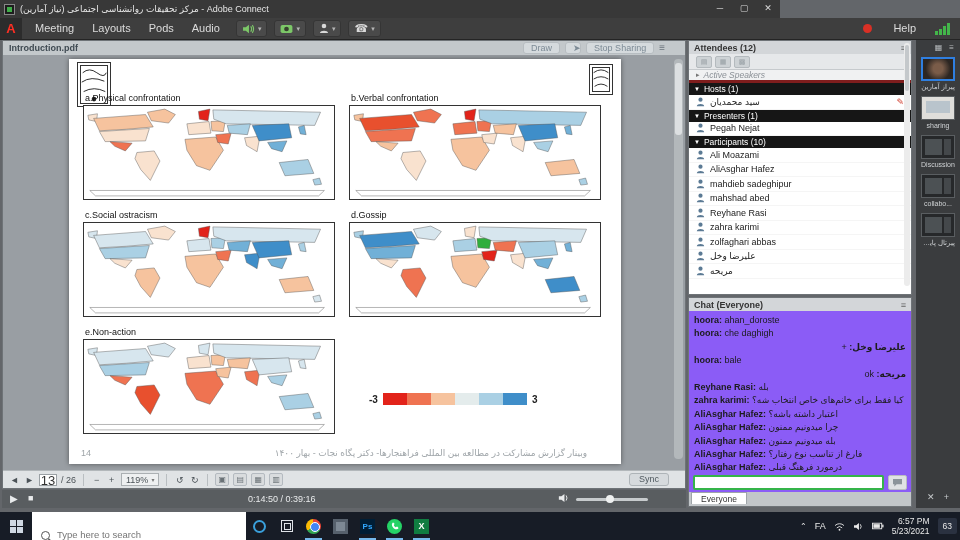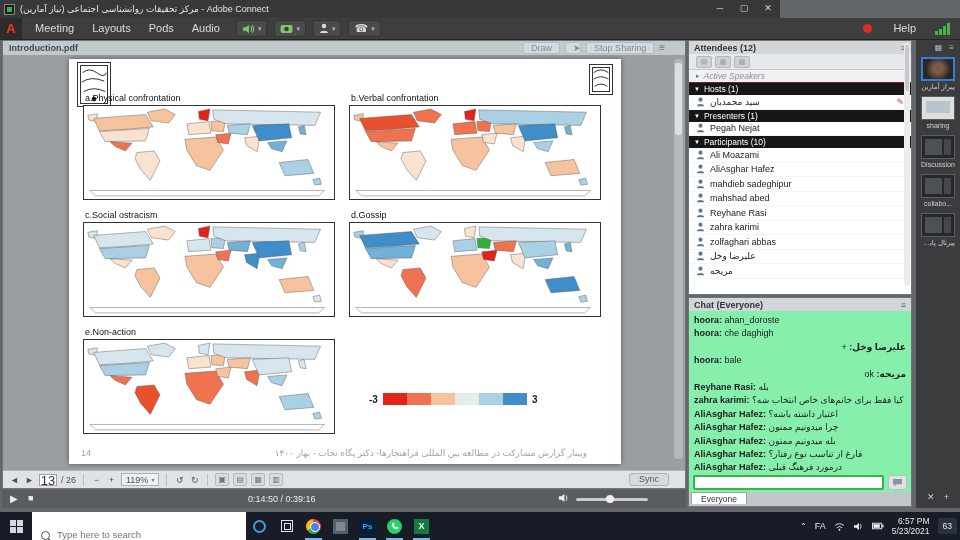--- a/index.html
+++ b/index.html
@@ -90,35 +90,35 @@
   
   .attendees-pod{position:absolute;left:688px;top:40px;width:224px;height:255px;background:#fff;
     border:1px solid #6e7377;display:flex;flex-direction:column;}
   .pod-head2{height:13px;background:#d3d6d9;display:flex;align-items:center;font-size:9px;
     font-weight:bold;color:#333;padding:0 5px;flex:0 0 auto;}
   .head-menu{margin-left:auto;color:#666;font-size:9px;font-weight:normal;}
   .att-toolbar{height:16px;background:#e6e8ea;border-bottom:1px solid #c6cacd;display:flex;
     align-items:center;gap:3px;padding:0 7px;flex:0 0 auto;}
   .att-tb-btn{width:16px;height:12px;background:#cdd2d5;border:1px solid #b4babe;color:#98a0a5;
     font-size:7px;line-height:10px;text-align:center;border-radius:2px;}
-  .active-speakers{height:13px;background:#f0f1f2;border-bottom:1px solid #7f1d1d;display:flex;
+  .active-speakers{height:13px;background:#f0f1f2;border-bottom:3px solid #7f1d1d;display:flex;
     align-items:center;font-size:8.5px;color:#8a9096;font-style:italic;gap:4px;padding:0 7px;flex:0 0 auto;}
   .as-arrow{font-style:normal;font-size:7px;color:#777;}
   .att-list{flex:1;overflow:hidden;position:relative;background:#fff;}
   .group-bar{height:12px;background:#161616;color:#fff;font-size:8.5px;display:flex;
     align-items:center;gap:4px;padding:0 5px;}
   .group-bar .tri{font-size:6px;}
   .att-row{height:14.5px;display:flex;align-items:center;gap:5px;padding:0 7px;font-size:9px;
     color:#222;border-bottom:1px solid #f5f5f5;}
   .att-name{white-space:nowrap;overflow:hidden;}
   .host-badge{margin-left:auto;color:#d03a2b;font-size:9px;}
   .att-scroll{position:absolute;right:1px;top:2px;width:6px;height:96%;background:#ececec;border-radius:3px;}
   .att-scroll i{position:absolute;left:1px;right:1px;top:2px;height:46px;background:#c4c8cb;border-radius:3px;display:block;}
   
-  .chat-pod{position:absolute;left:688px;top:297px;width:224px;height:210px;background:#86efac;
+  .chat-pod{position:absolute;left:688px;top:297px;width:224px;height:210px;background:#8b5cf6;
     border:1px solid #6e7377;display:flex;flex-direction:column;}
   .chat-msgs{flex:1;overflow:hidden;padding:3px 5px 0;font-size:9px;color:#1c1c1c;line-height:13.4px;}
   .chat-msg{white-space:nowrap;overflow:hidden;}
   .chat-msg b{font-weight:bold;}
   .chat-input-row{height:19px;display:flex;align-items:center;gap:4px;padding:0 4px;flex:0 0 auto;}
   .chat-input{flex:1;height:15px;border:2px solid #35b44a;border-radius:2px;font-size:9px;
     padding:0 3px;outline:none;font-family:inherit;}
   .chat-send{width:19px;height:15px;background:#dfe2e4;border:1px solid #b9bec1;border-radius:2px;
     display:flex;align-items:center;justify-content:center;}
   .chat-tabs{height:14px;background:#c2c6c9;display:flex;align-items:flex-start;flex:0 0 auto;}

